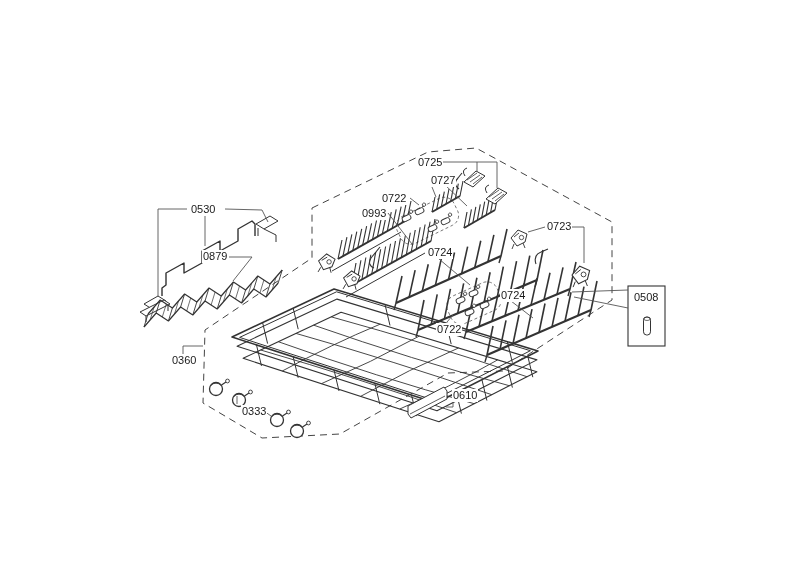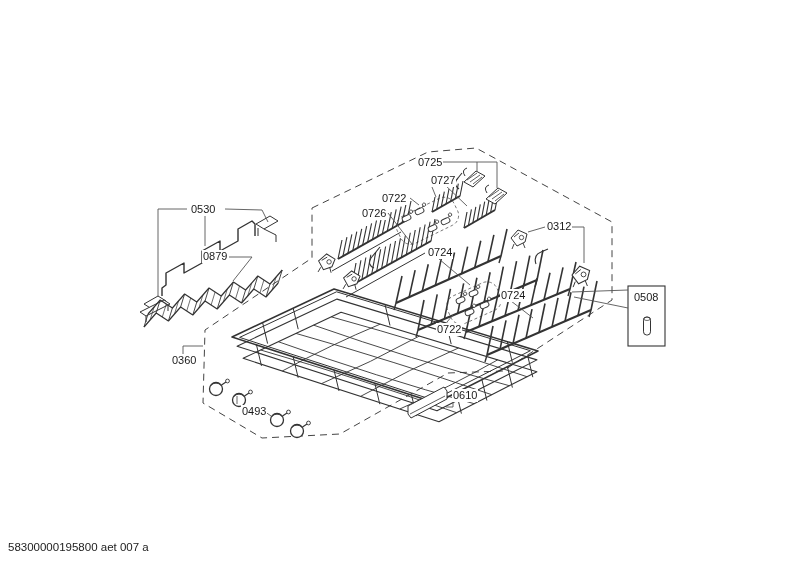--- a/index.html
+++ b/index.html
@@ -283,25 +283,24 @@
            M183,354 V346 H203
            M237,404 V396 M264,411 L271,416
            M453,402 V407 H446
            M572,292 L628,290 M574,297 L628,308" fill="none" stroke="#555" stroke-width=".9"></path>
 </svg>
 
   <div class="plabel" style="left:417px;top:156px">0725</div>
   <div class="plabel" style="left:430px;top:174px">0727</div>
   <div class="plabel" style="left:381px;top:192px">0722</div>
   <div class="plabel" style="left:190px;top:203px">0530</div>
-  <div class="plabel" style="left:361px;top:207px">0726</div>
-  <div class="plabel" style="left:546px;top:220px">0312</div>
+  <div class="plabel" style="left:361px;top:207px">0993</div>
+  <div class="plabel" style="left:546px;top:220px">0723</div>
   <div class="plabel" style="left:427px;top:246px">0724</div>
   <div class="plabel" style="left:202px;top:250px">0879</div>
   <div class="plabel" style="left:500px;top:289px">0724</div>
   <div class="plabel" style="left:633px;top:291px">0508</div>
   <div class="plabel" style="left:436px;top:323px">0722</div>
   <div class="plabel" style="left:171px;top:354px">0360</div>
   <div class="plabel" style="left:452px;top:389px">0610</div>
-  <div class="plabel" style="left:241px;top:405px">0493</div>
-
-  <div class="footer">58300000195800 aet 007 a</div>
+  <div class="plabel" style="left:241px;top:405px">0333</div>
+
 </div>
 
 </body></html>

